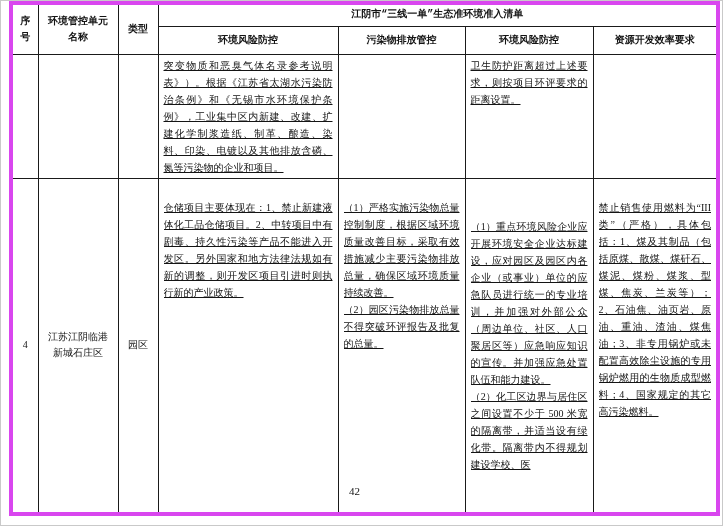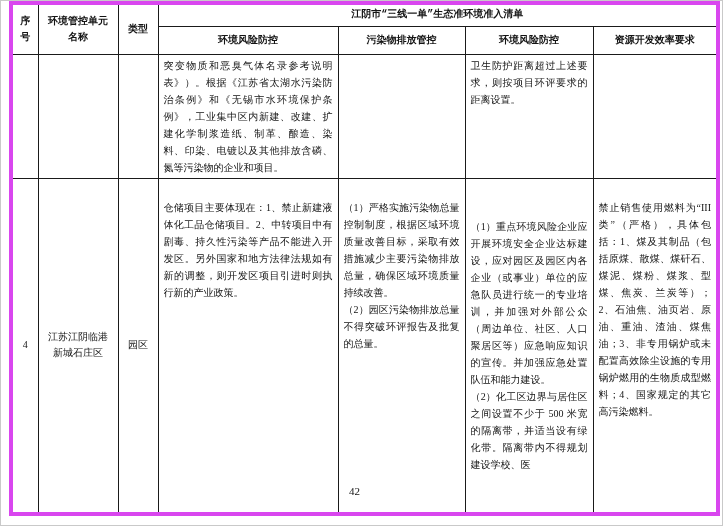--- a/index.html
+++ b/index.html
@@ -44,20 +44,21 @@
   .vc{
     height:292px;
     display:flex;flex-direction:column;
     overflow:hidden;
   }
   .vc.top{justify-content:flex-start;margin-top:37px;}
   .jtext{
     text-align:justify;
     white-space:pre-line;
     line-height:17px;
+    text-decoration:underline;
   }
   .page-number{
     position:absolute;
     left:0;top:484px;width:707px;
     text-align:center;
     font-size:11px;
   }
 </style>
 </head>
 <body>

